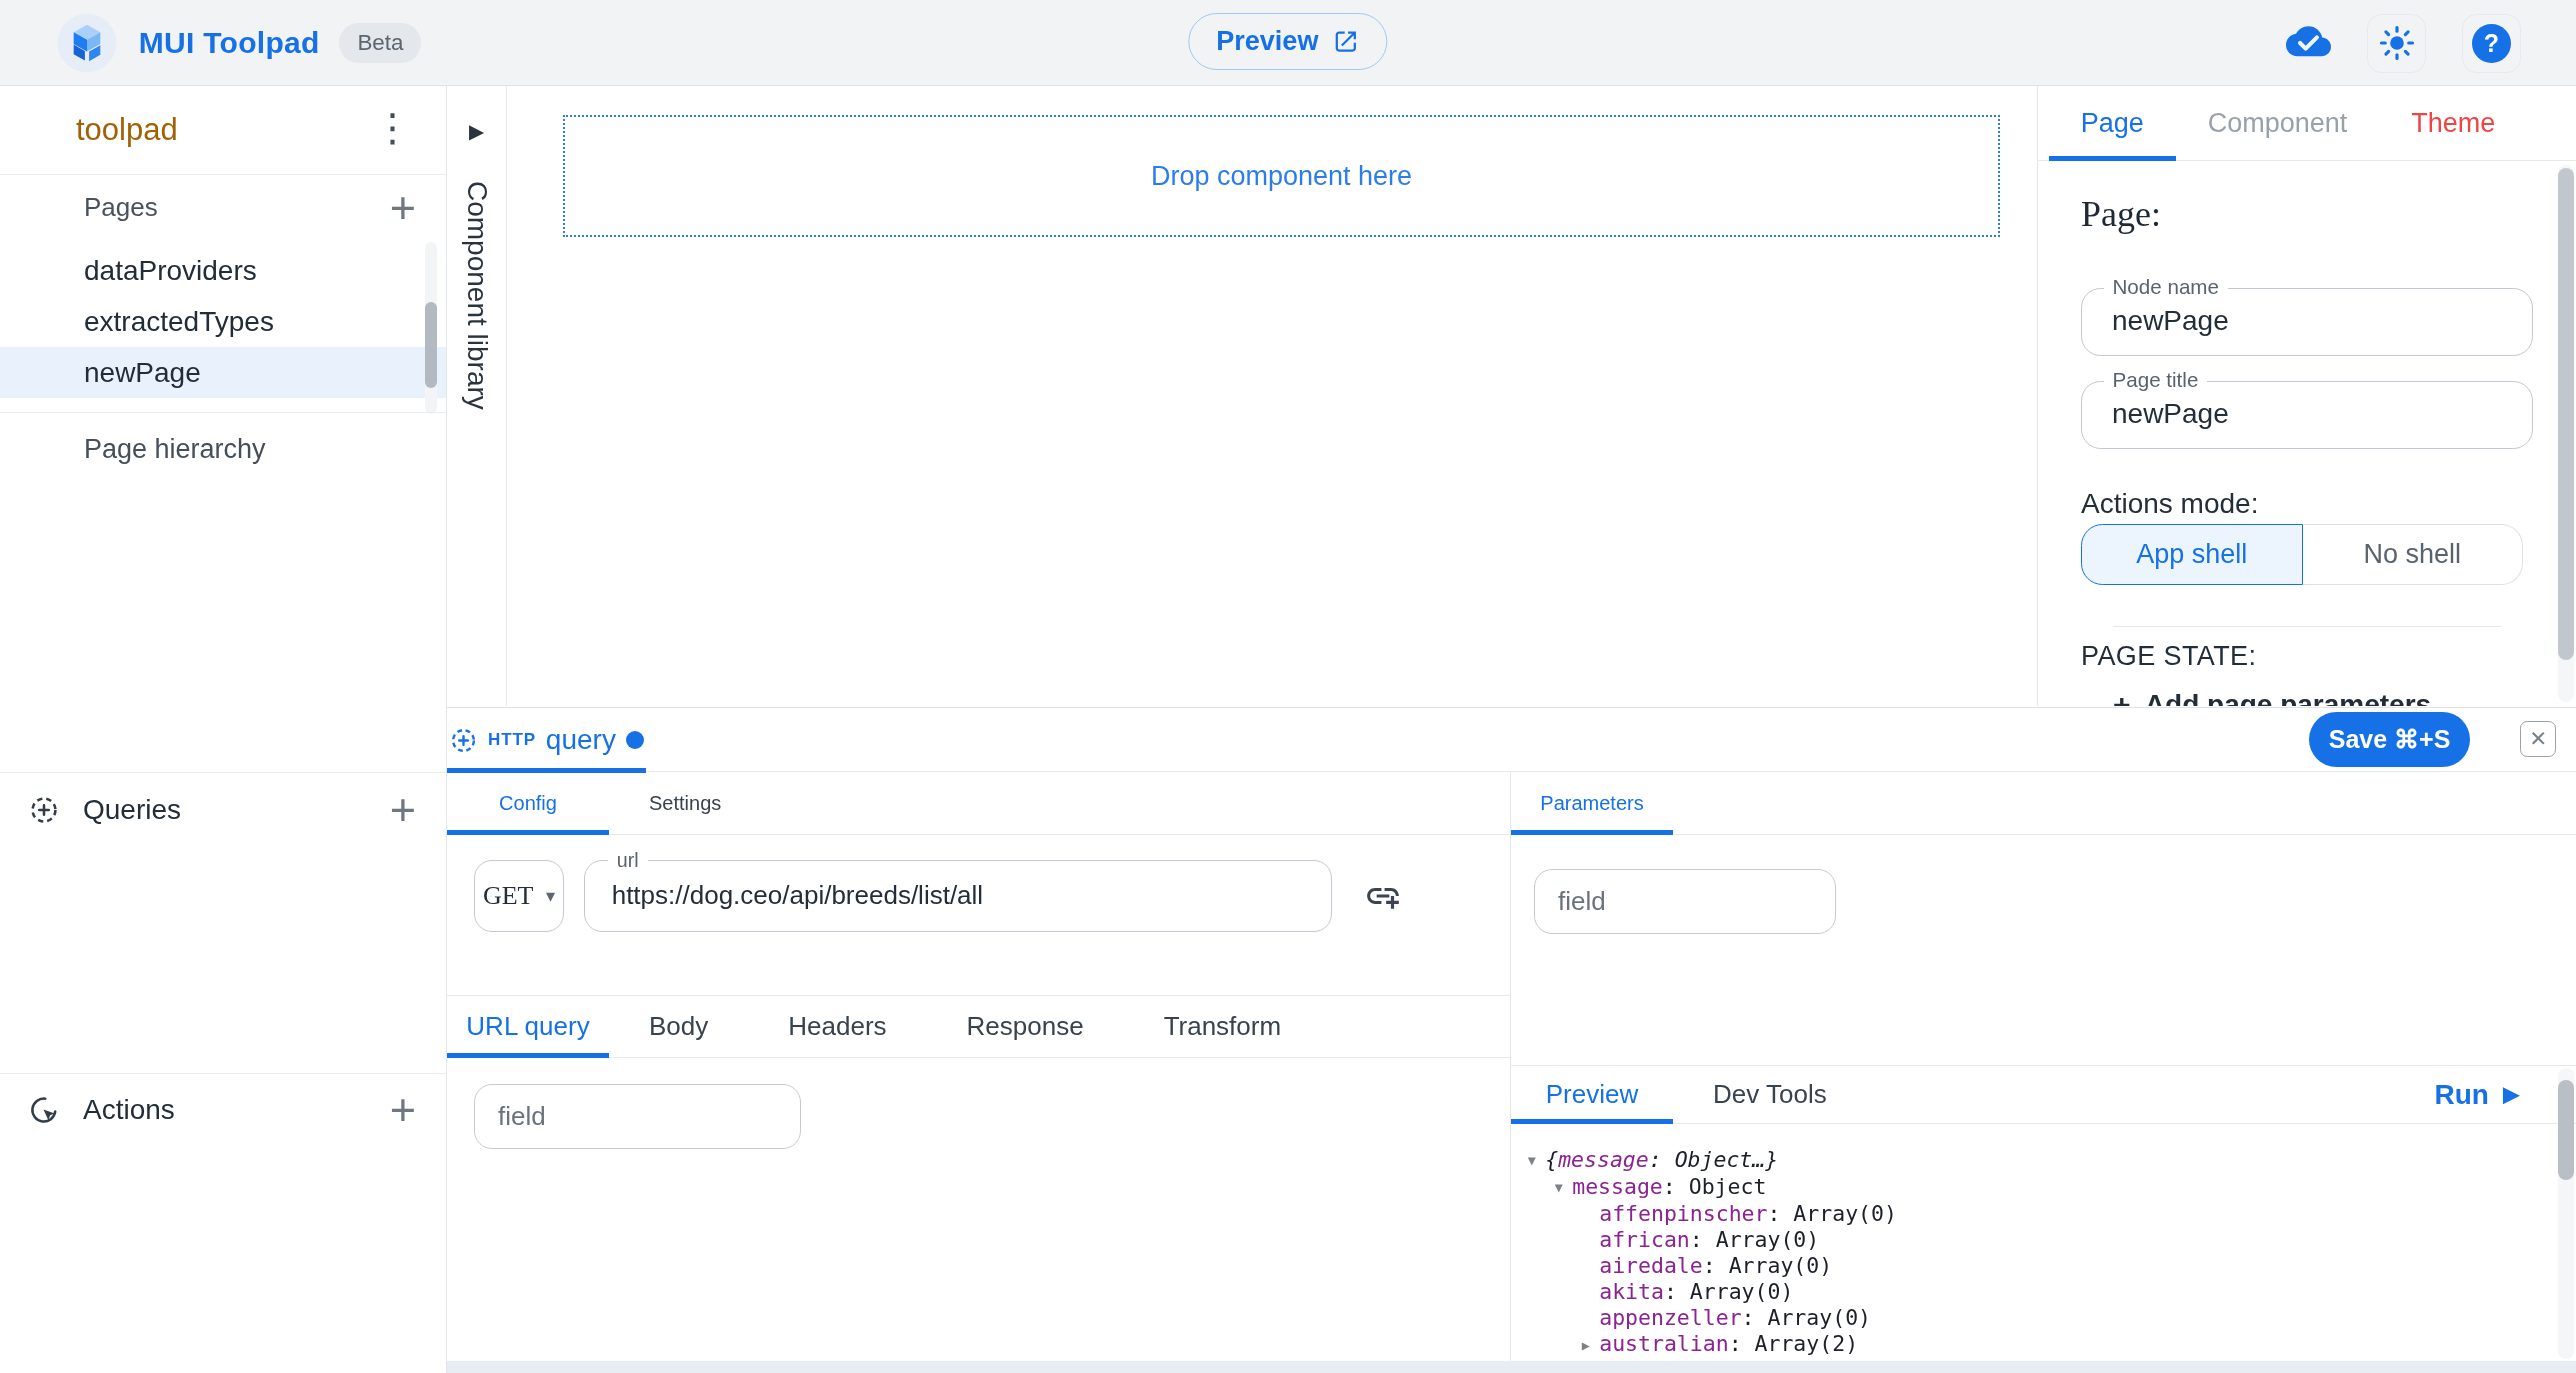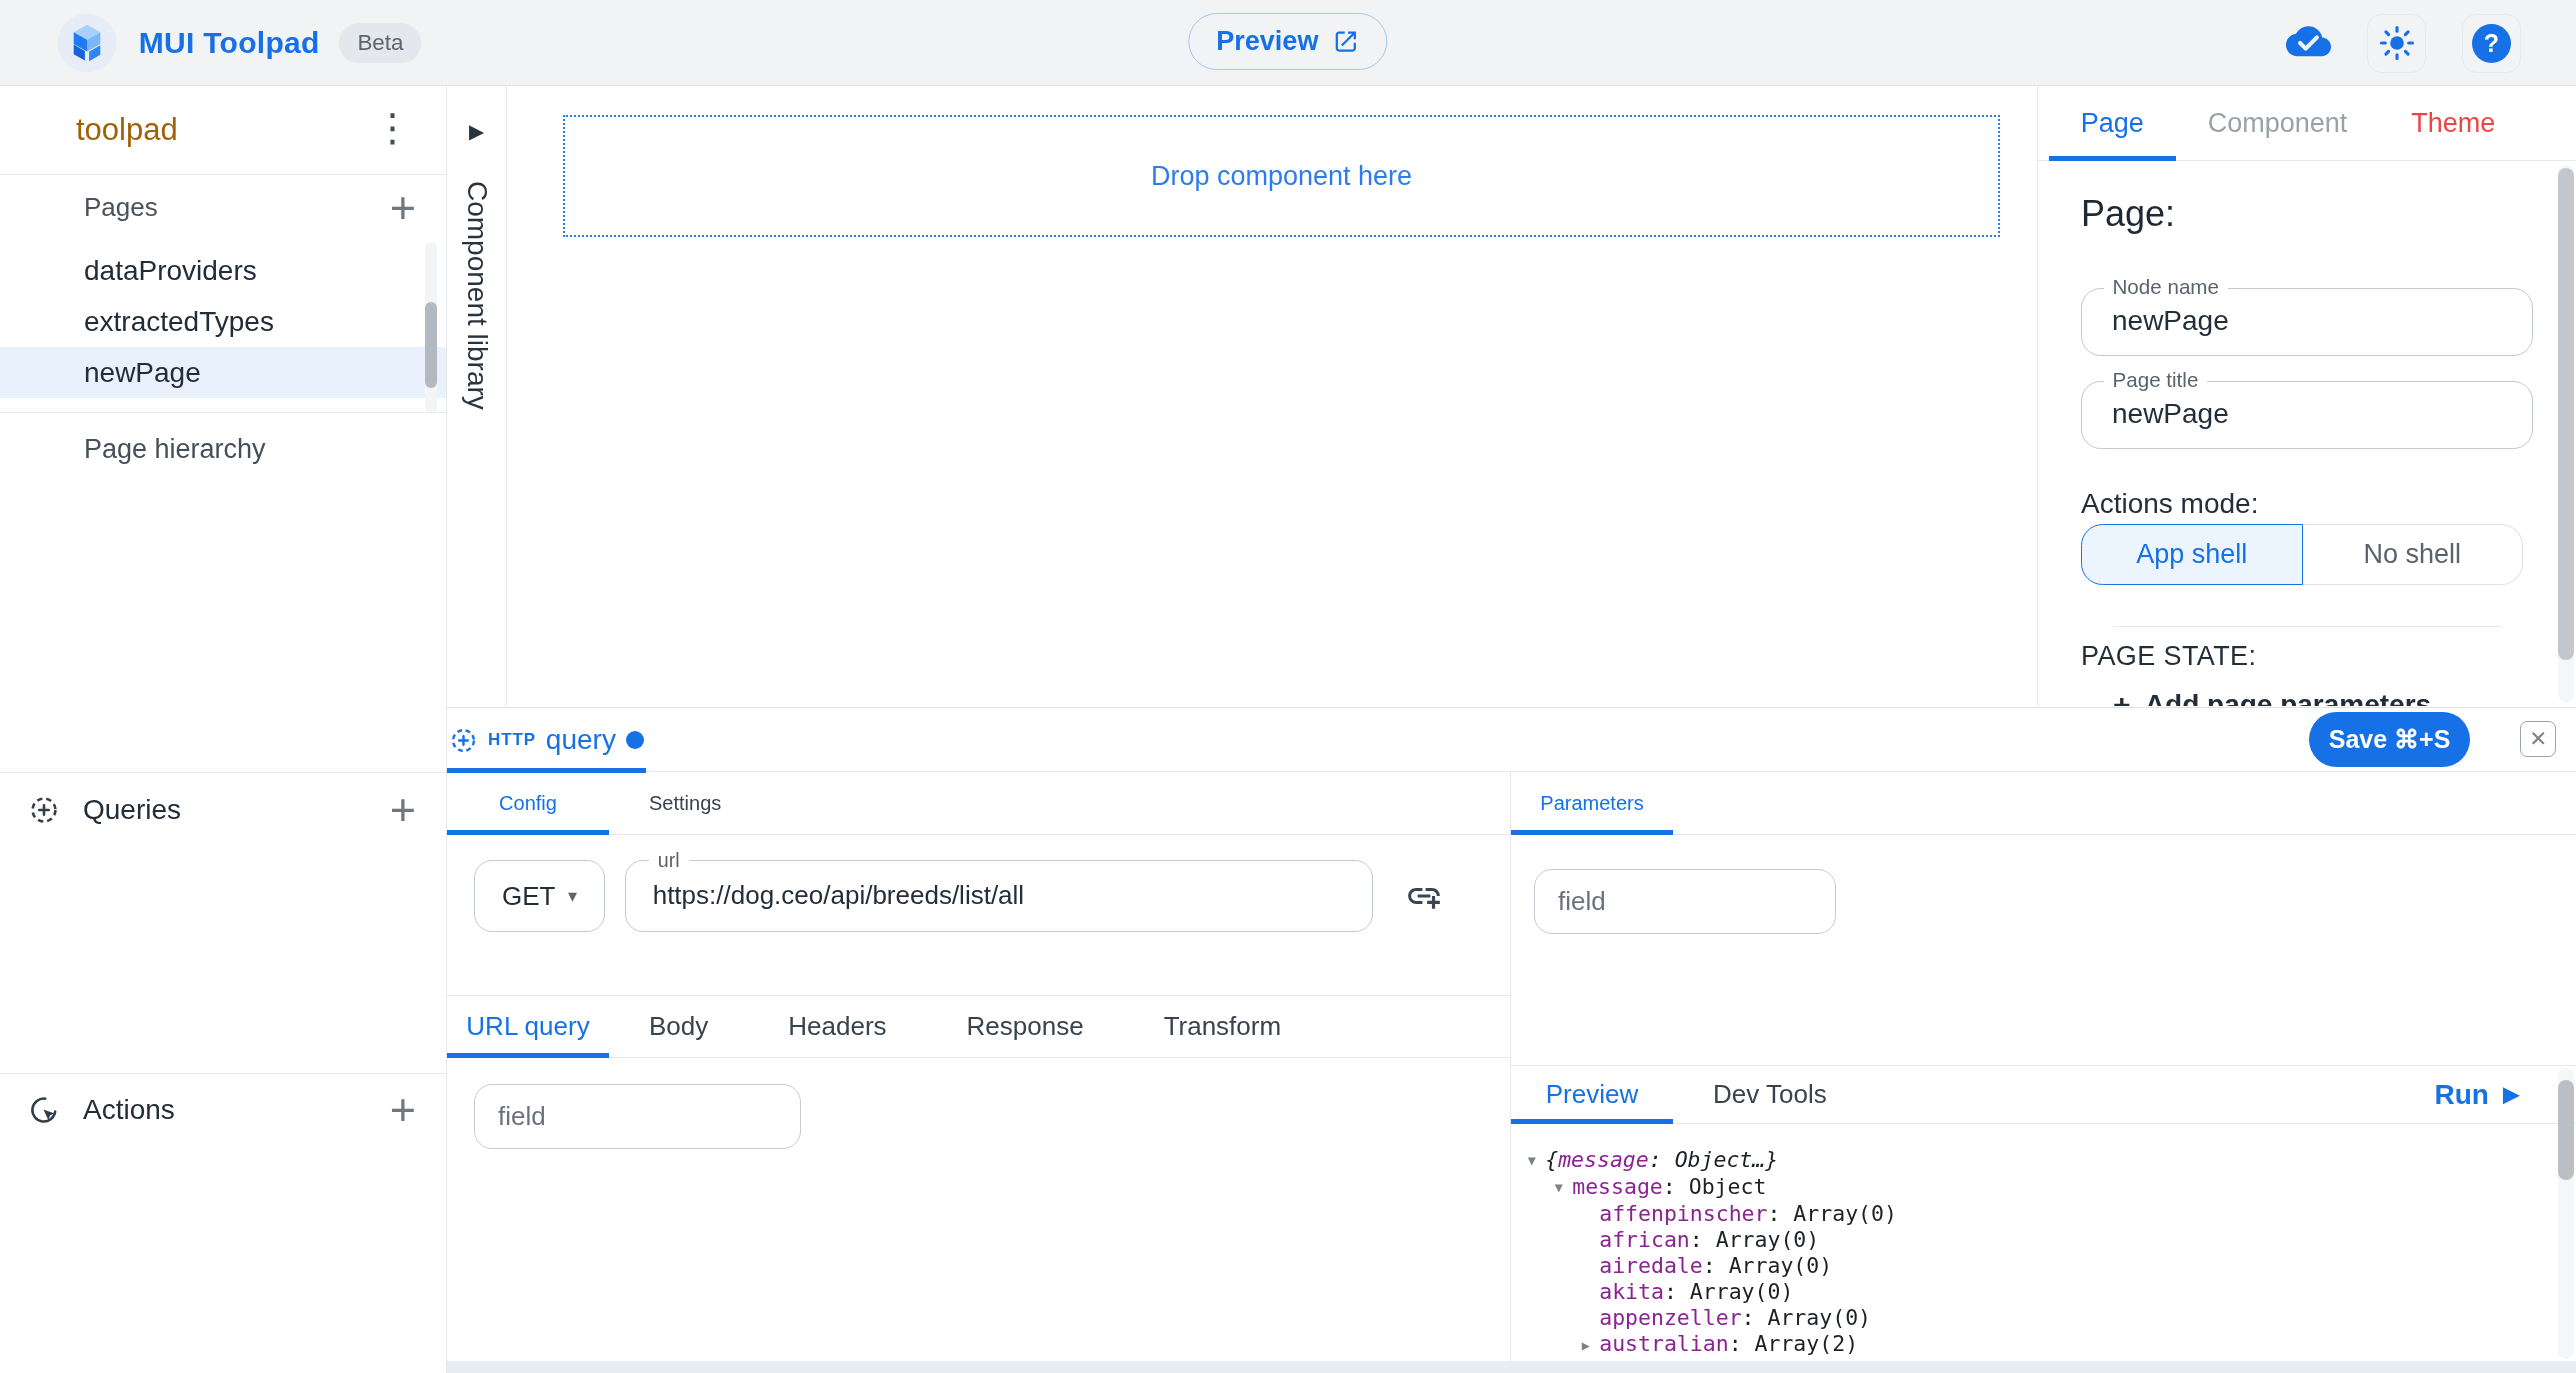--- a/index.html
+++ b/index.html
@@ -64,21 +64,21 @@
   
   .inspector{position:absolute;right:0;top:86px;width:539px;bottom:667px;background:#fff;
     border-left:0.9px solid #e3e6ea;}
   .insp-tabs{height:75px;display:flex;padding-left:10.7px;border-bottom:0.9px solid var(--divider);position:relative;}
   .insp-tab{display:flex;align-items:center;justify-content:center;font-size:27px;font-weight:500;
     padding:0 32px;position:relative;color:#ef4444;cursor:pointer;}
   .insp-tab.active{color:var(--primary);}
   .insp-tab.active::after{content:'';position:absolute;left:0;right:0;bottom:-0.9px;height:5.4px;background:var(--primary);}
   .insp-tab.dim{color:#99a1a8;}
   .insp-body{position:relative;height:545px;overflow:hidden;padding:0 43px;}
-  .insp-heading{margin-top:32px;height:43px;font-size:36px;font-weight:500;color:#1e2933;}
+  .insp-heading{margin-top:32px;height:43px;font-size:36px;font-weight:500;color:#1e2933;font-family:Liberation Serif, serif;}
   .mui-field{position:relative;margin-top:52px;height:68px;border:1.8px solid var(--border);border-radius:19.7px;background:#fff;}
   .mui-field.second{margin-top:25px;}
   .flabel{position:absolute;top:-14.3px;left:21.5px;background:#fff;padding:0 9px;font-size:20.6px;color:var(--muted);}
   .fvalue{line-height:64px;padding-left:30px;font-size:28px;color:var(--ink);}
   .disp-label{margin-top:39px;height:34px;font-size:28px;color:var(--ink);}
   .toggle{margin-top:1.8px;display:flex;width:442px;height:61px;}
   .tbtn{flex:1;display:flex;align-items:center;justify-content:center;font-size:27px;font-weight:500;cursor:pointer;}
   .tbtn.sel{border:1.8px solid var(--primary);background:#ecf4fe;color:var(--primary);border-radius:21.5px 0 0 21.5px;}
   .tbtn.unsel{border:1.8px solid #dde1e6;border-left:none;color:var(--muted);border-radius:0 21.5px 21.5px 0;background:#fff;}
   .insp-div{margin:41px 32px 0 32px;border-top:0.9px solid var(--divider);}
@@ -108,22 +108,22 @@
   .qe-left{width:1064px;border-right:0.9px solid #e4e7ea;position:relative;overflow:hidden;}
   .qe-right{flex:1;position:relative;overflow:hidden;}
   .tab-row{height:63px;border-bottom:0.9px solid var(--divider);display:flex;position:relative;}
   .ed-tab{display:flex;align-items:center;justify-content:center;font-size:20px;font-weight:500;
     position:relative;color:#39434d;cursor:pointer;}
   .ed-tab.first{width:162px;}
   .ed-tab.pad{padding:0 40px;}
   .ed-tab.active{color:var(--primary);}
   .ed-tab.active::after{content:'';position:absolute;left:0;right:0;bottom:-0.9px;height:4.5px;background:var(--primary);}
   .url-row{display:flex;align-items:center;margin:25px 0 0 27px;gap:19.7px;}
-  .get-select{width:131px;height:72px;border:1.8px solid var(--border);border-radius:18px;display:flex;
-    align-items:center;justify-content:center;gap:12.5px;font-size:26px;color:var(--ink);cursor:pointer;background:#fff;}
+  .get-select{width:90px;height:72px;border:1.8px solid var(--border);border-radius:18px;display:flex;
+    align-items:center;justify-content:center;gap:12.5px;font-size:26px;color:var(--ink);cursor:pointer;background:#fff;font-family:Liberation Serif, serif;}
   .caret{font-size:18px;color:#5d6670;}
   .url-field{position:relative;width:748px;height:72px;border:1.8px solid var(--border);border-radius:18px;background:#fff;}
   .url-field .flabel{font-size:19.7px;top:-12.5px;left:23px;}
   .url-input{border:none;outline:none;width:100%;height:68px;background:transparent;padding:0 27px;
     font-size:26px;color:var(--ink);font-family:inherit;}
   .addlink{margin-left:12.5px;cursor:pointer;display:flex;align-items:center;}
   .sub-tabs{margin-top:63px;height:63px;border-top:0.9px solid var(--divider);border-bottom:0.9px solid var(--divider);
     display:flex;position:relative;}
   .sub-tabs .ed-tab{font-size:26px;font-weight:400;}
   .sub-tabs .ed-tab.active{font-weight:500;}

